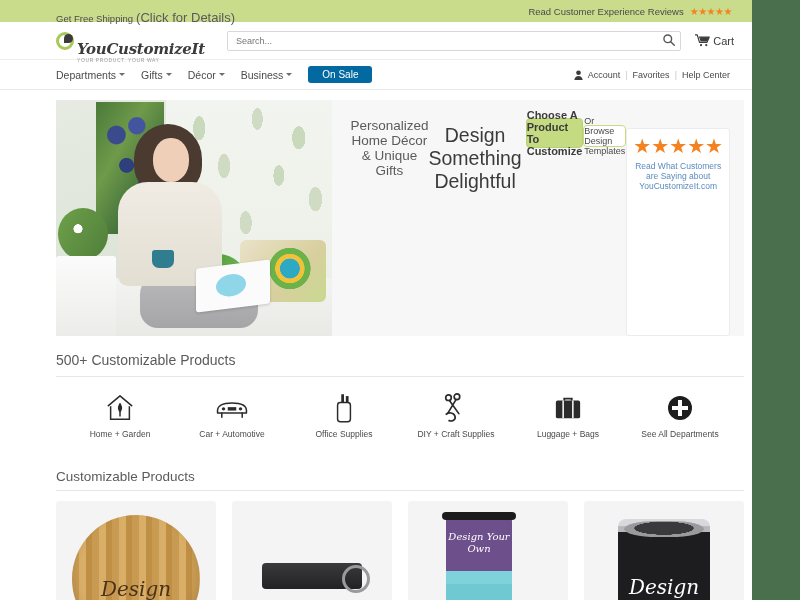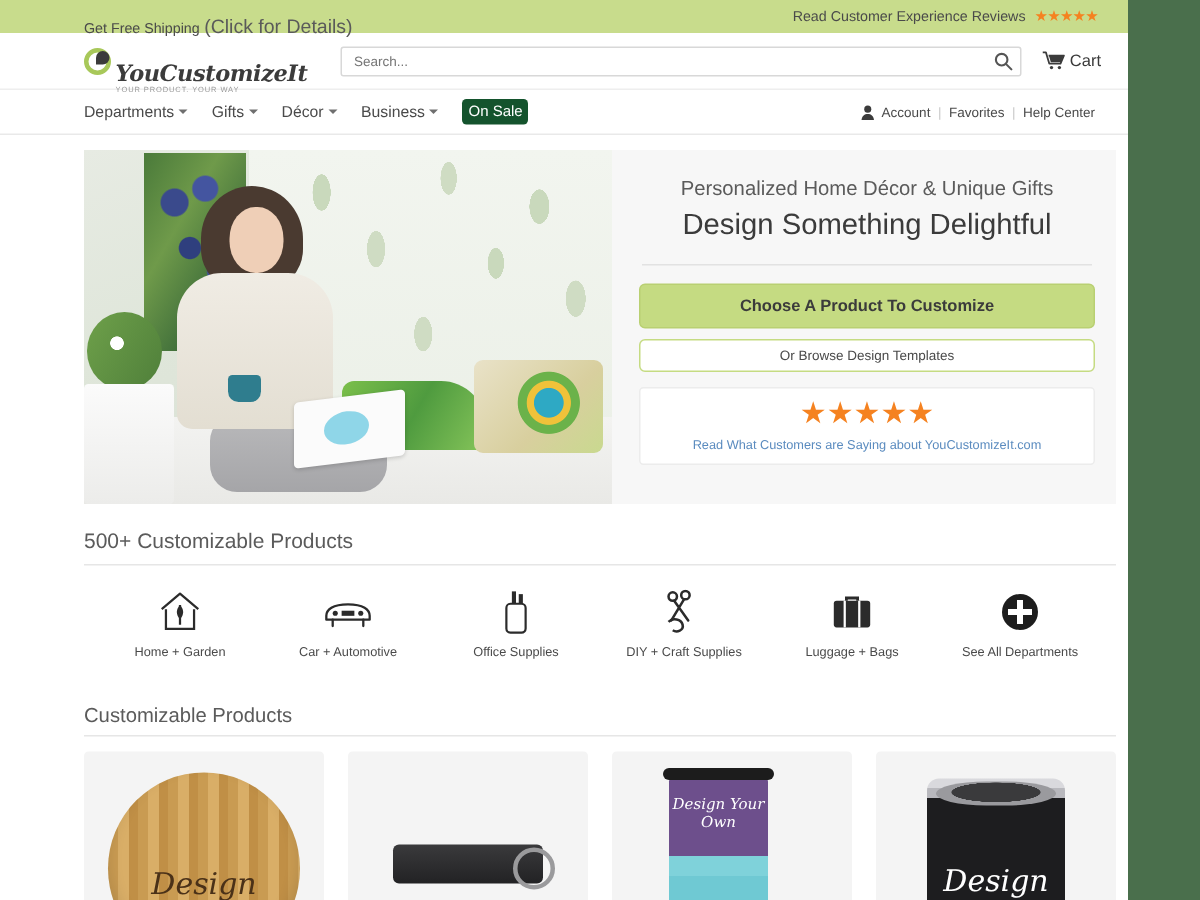--- a/index.html
+++ b/index.html
@@ -101,22 +101,22 @@
     cursor: pointer;
   }
   .caret {
     width: 0; height: 0;
     border-left: 3.2px solid transparent;
     border-right: 3.2px solid transparent;
     border-top: 3.6px solid #6f6f6f;
     display: inline-block;
   }
   .onsale {
-    background: #14532d; color: #fff;
-    font-size: 10px; padding: 3px 4px;
+    background: #0369a1; color: #fff;
+    font-size: 10px; padding: 3px 14px;
     border-radius: 3px; cursor: pointer;
   }
   .nav-right {
     margin-left: auto;
     display: flex; gap: 5px;
     font-size: 9px; color: #4a4a4a;
     padding-right: 10px;
   }
   .nav-right .sep { color: #c9c9c9; }
   .nav-right span.link { cursor: pointer; }
@@ -215,21 +215,21 @@
   .hero-img .plant {
     position: absolute; left: 2px; top: 108px; width: 50px; height: 52px;
     border-radius: 50%;
     background: radial-gradient(circle at 40% 40%, #fff 0 10%, transparent 11%),
                 linear-gradient(120deg,#6ea04a,#4f7f3a);
   }
 
   .hero-right {
     flex: 1;
     padding: 18px 14px 0 18px;
-    display: flex; flex-direction: column;
+    display: flex; flex-direction: row;
   }
   .hero-sub {
     font-size: 13.5px; color: #5b5b5b; text-align: center;
     font-weight: 400;
   }
   .hero-title {
     font-size: 19.5px; color: #3b3b3b; text-align: center;
     margin-top: 6px; font-weight: 400;
   }
   .hero-rule { border-top: 1px solid #e2e2e2; margin: 14px 2px 12px 2px; }

